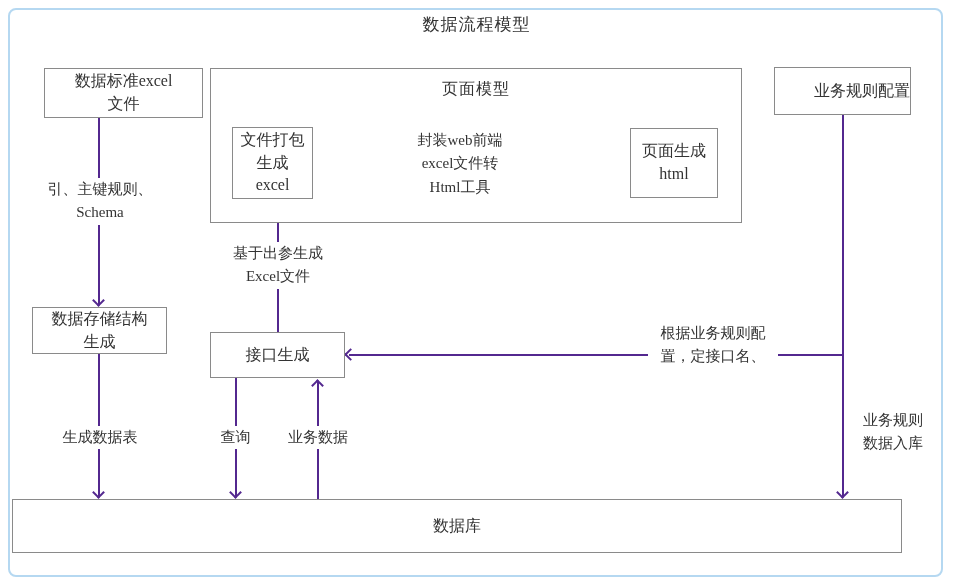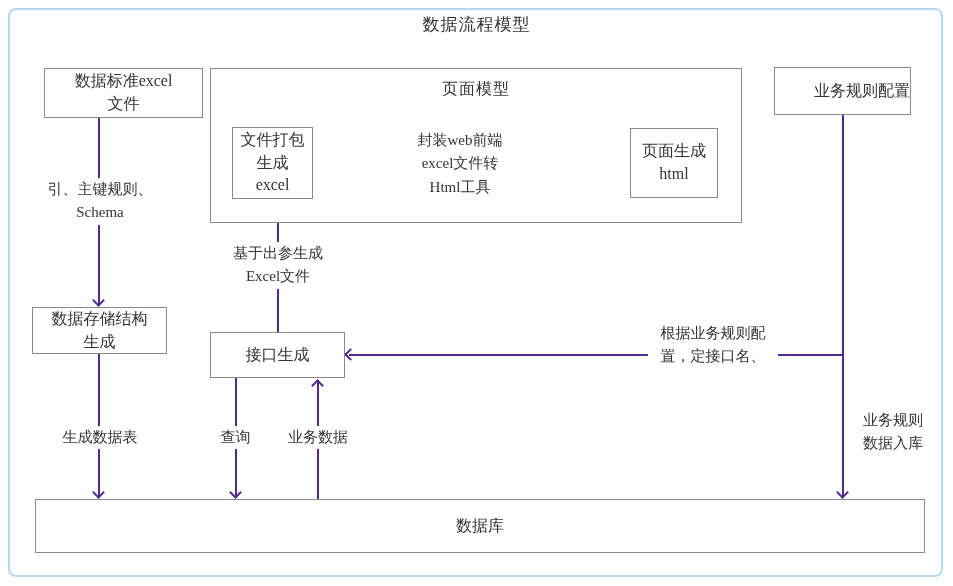--- a/index.html
+++ b/index.html
@@ -112,21 +112,21 @@
 
   <div class="node" style="left:32px;top:307px;width:135px;height:47px;">
     <div>数据存储结构</div>
     <div>生成</div>
   </div>
 
   <div class="node" style="left:210px;top:332px;width:135px;height:46px;">
     <div>接口生成</div>
   </div>
 
-  <div class="node" style="left:35px;top:499px;width:890px;height:54px;">
+  <div class="node" style="left:12px;top:499px;width:890px;height:54px;">
     <div>数据库</div>
   </div>
 
   <div class="elabel" style="left:28px;top:178px;width:144px;">
     <div>引、主键规则、</div>
     <div>Schema</div>
   </div>
 
   <div class="elabel" style="left:392px;top:129px;width:136px;">
     <div>封装web前端</div>

